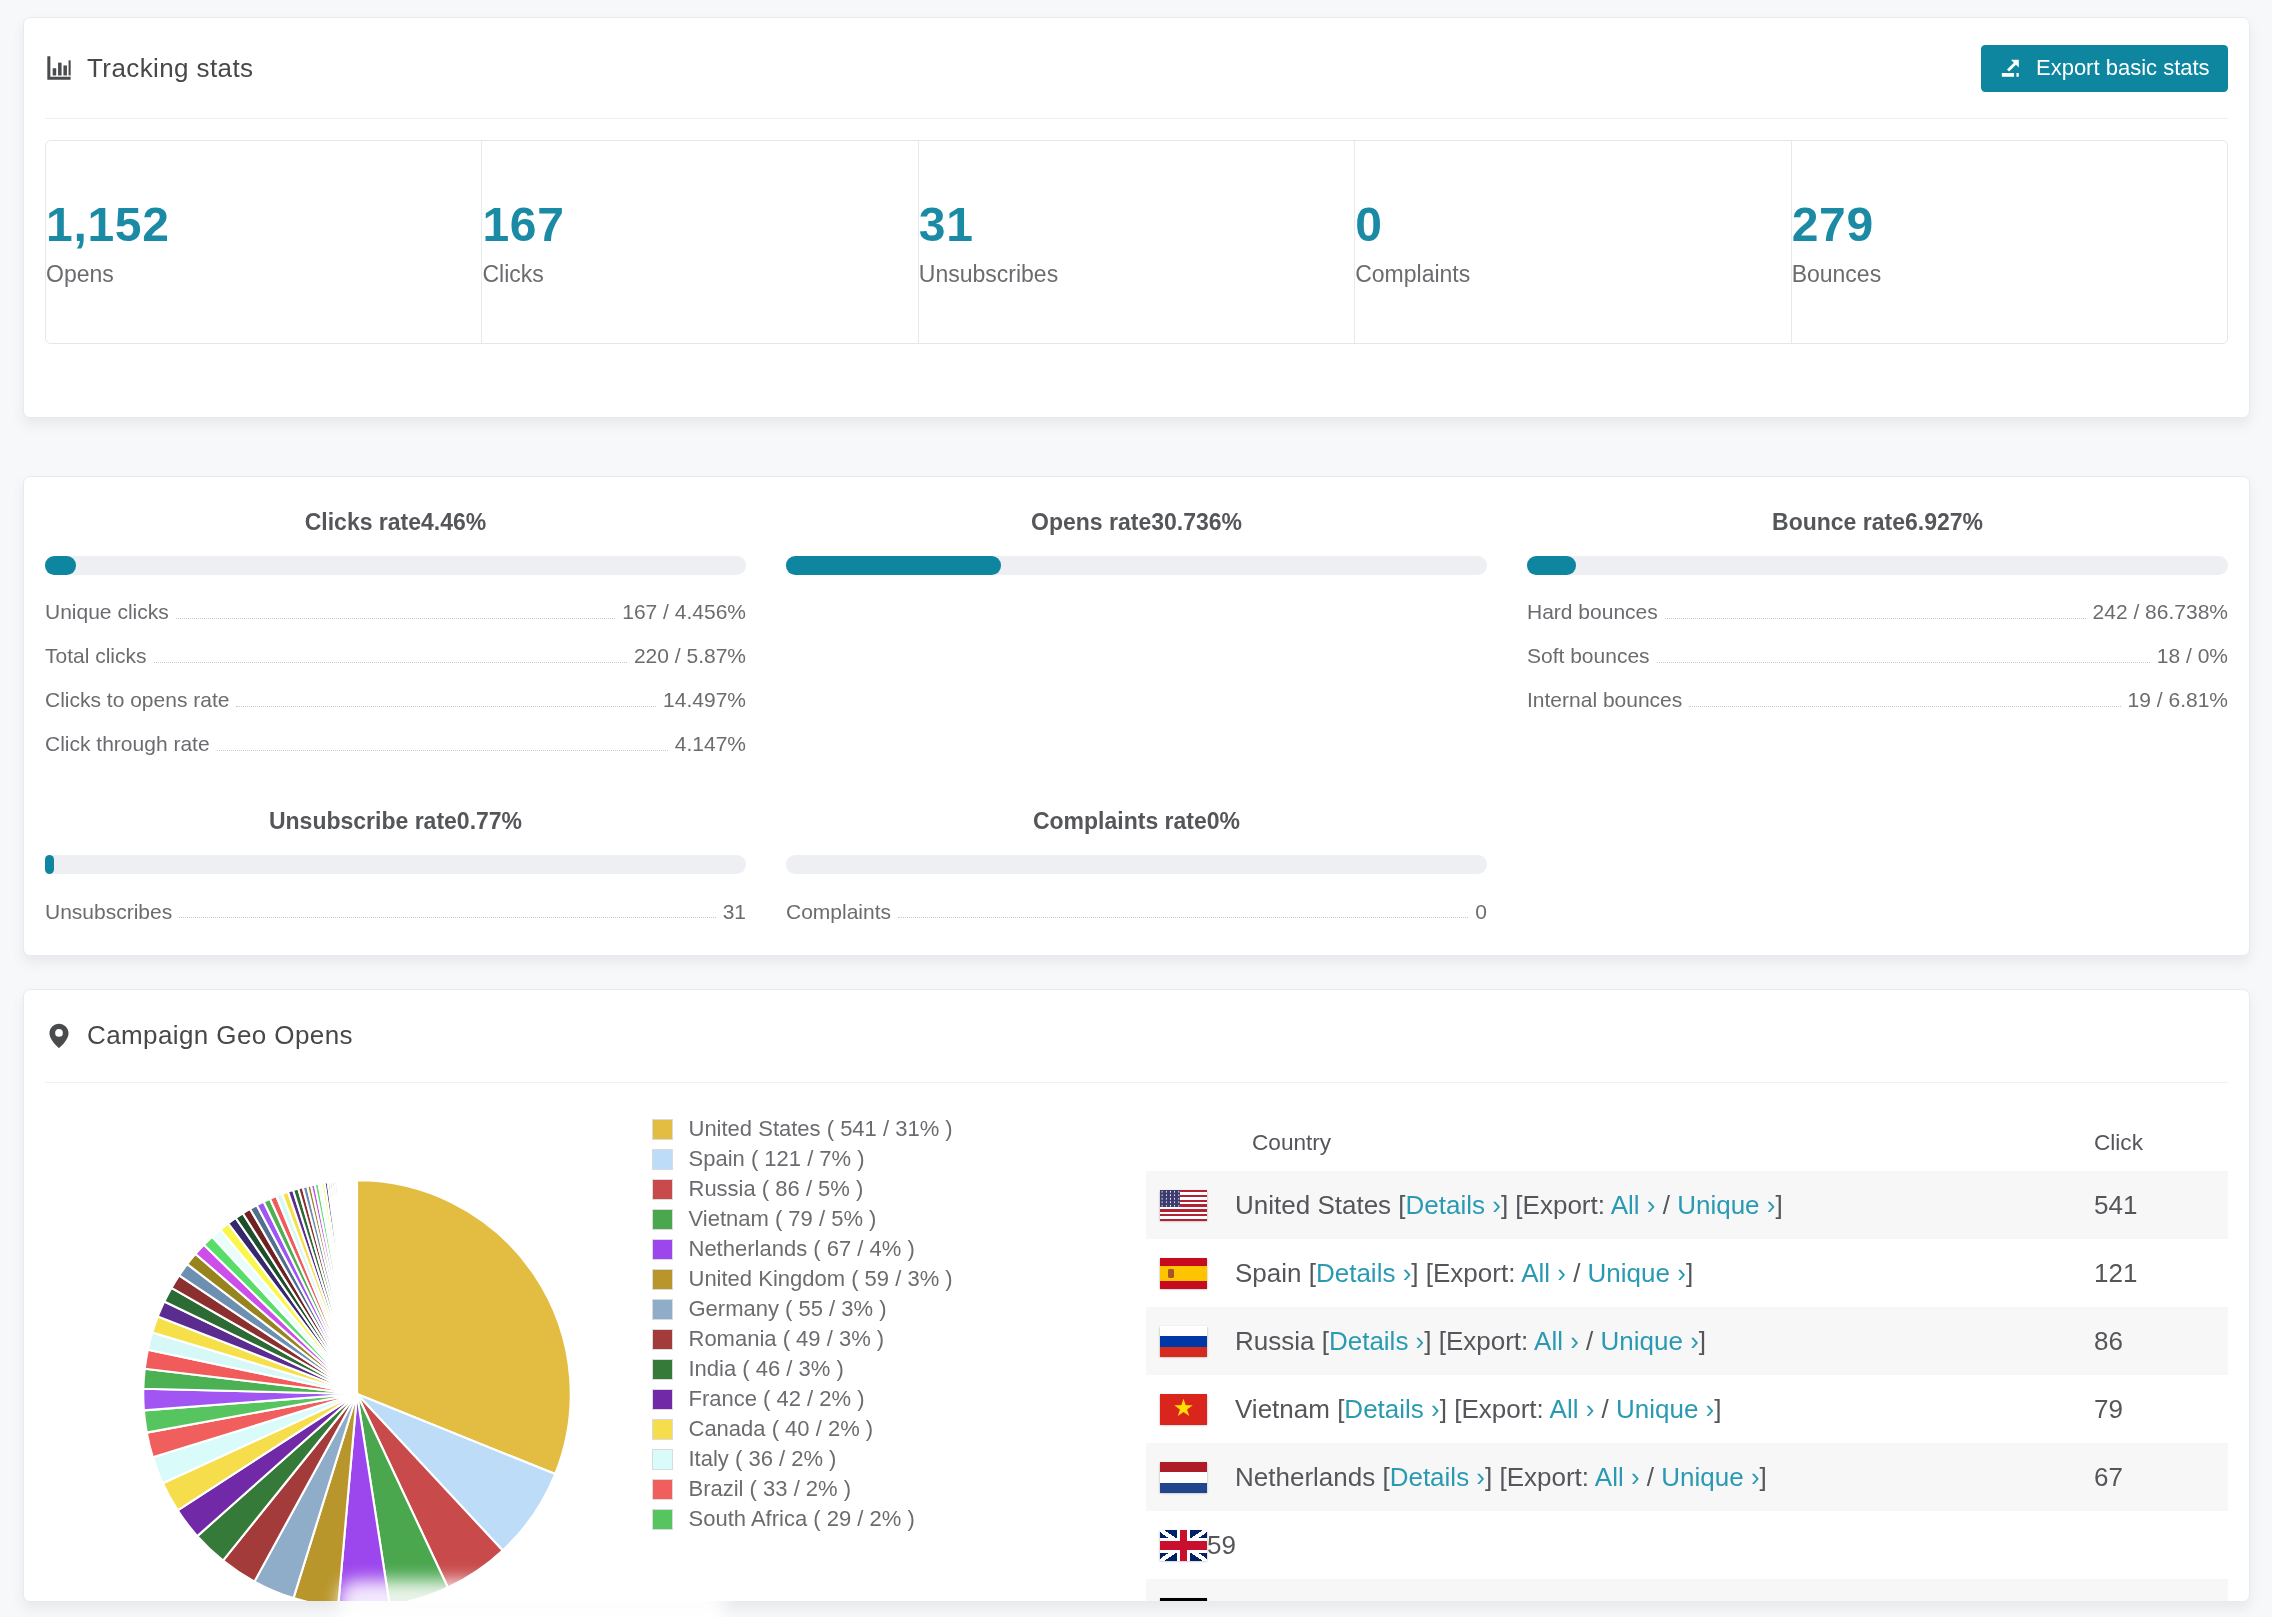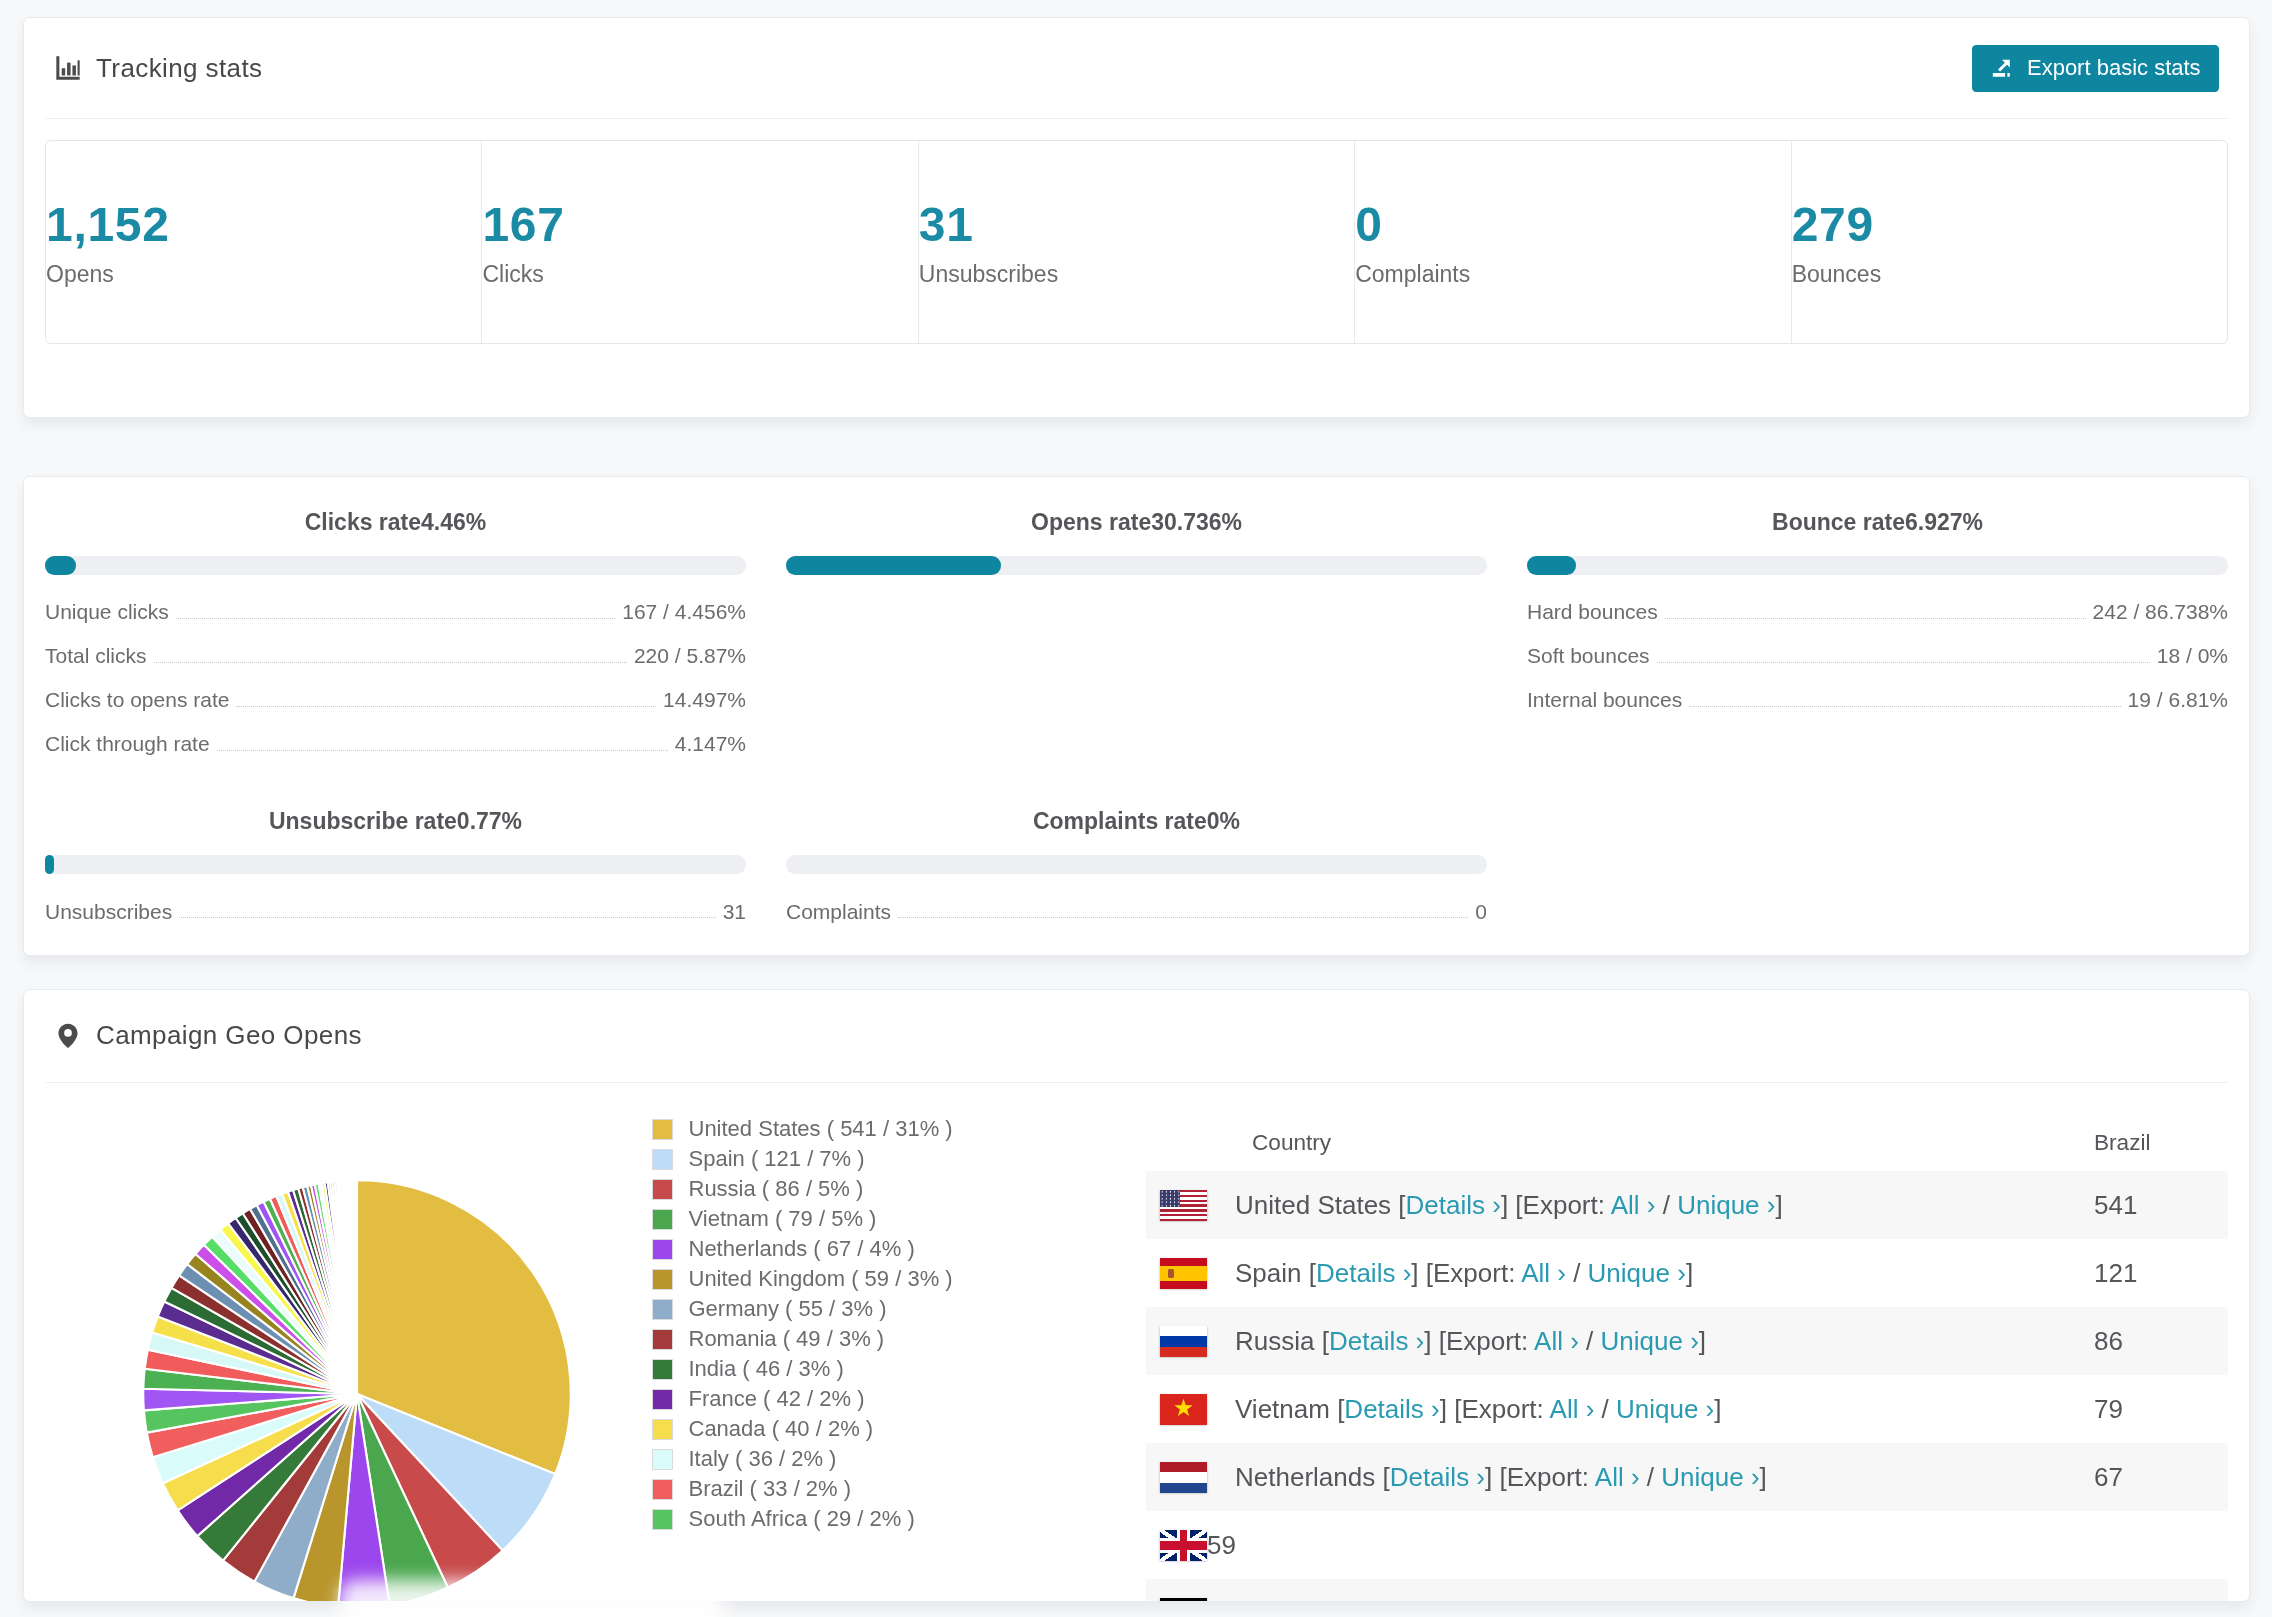--- a/index.html
+++ b/index.html
@@ -12,21 +12,21 @@
   }
   .card {
     background:#fff;
     border:1.4px solid #e8ebee;
     border-radius:7px;
     margin:0 23px;
     box-shadow:0 7px 11.3px rgba(100,110,130,0.10);
   }
   .card-header {
     display:flex; align-items:center; justify-content:space-between;
-    height:100px; padding:0 30px;
+    height:100px; padding:0 21px;
   }
   .header-title {
     display:flex; align-items:center; gap:14px;
     font-size:26px; color:#47484a; letter-spacing:0.4px;
   }
   .header-icon { width:28px; height:28px; fill:#4a4b4d; flex:none; }
   .divider { height:1.4px; background:#eef0f2; margin:0 21px; }
 
   
   .card-tracking { margin-top:17px; }
@@ -411,21 +411,21 @@
           <span>Brazil ( 33 / 2% )</span>
         </div>
         <div class="legend-item">
           <span class="legend-swatch" style="background: rgb(86, 196, 95);"></span>
           <span>South Africa ( 29 / 2% )</span>
         </div>
       </div>
     <div class="geo-table" id="geoTable">
       <div class="gt-header">
         <div class="country-col">Country</div>
-        <div class="total-col">Brazil</div>
+        <div class="total-col">Click</div>
       </div>
     <div class="gt-row striped">
           <span class="flag flag-us"></span>
           <span class="row-main">United States [<a class="link" href="#">Details ›</a>] [Export: <a class="link" href="#">All ›</a> / <a class="link" href="#">Unique ›</a>]</span>
           <span class="total-col">541</span>
         </div>
         <div class="gt-row">
           <span class="flag flag-es"></span>
           <span class="row-main">Spain [<a class="link" href="#">Details ›</a>] [Export: <a class="link" href="#">All ›</a> / <a class="link" href="#">Unique ›</a>]</span>
           <span class="total-col">121</span>

